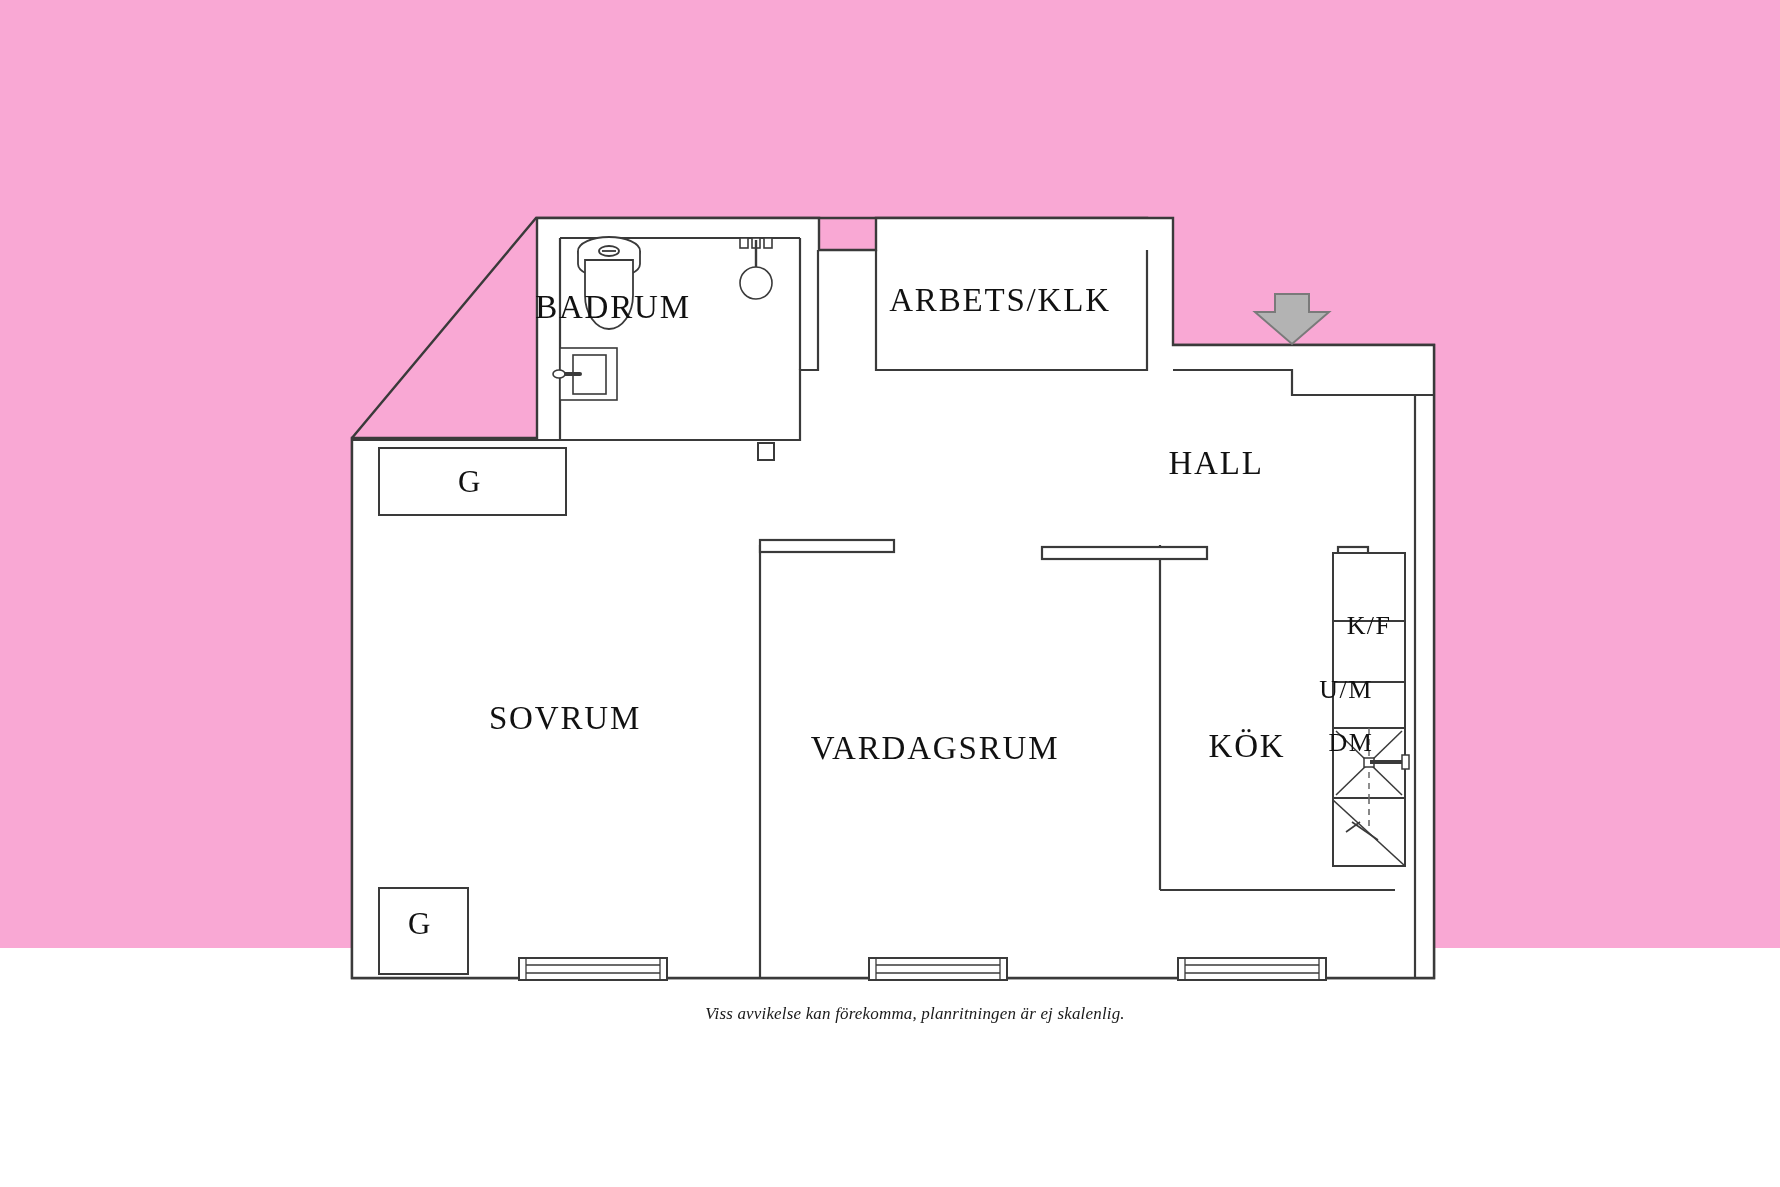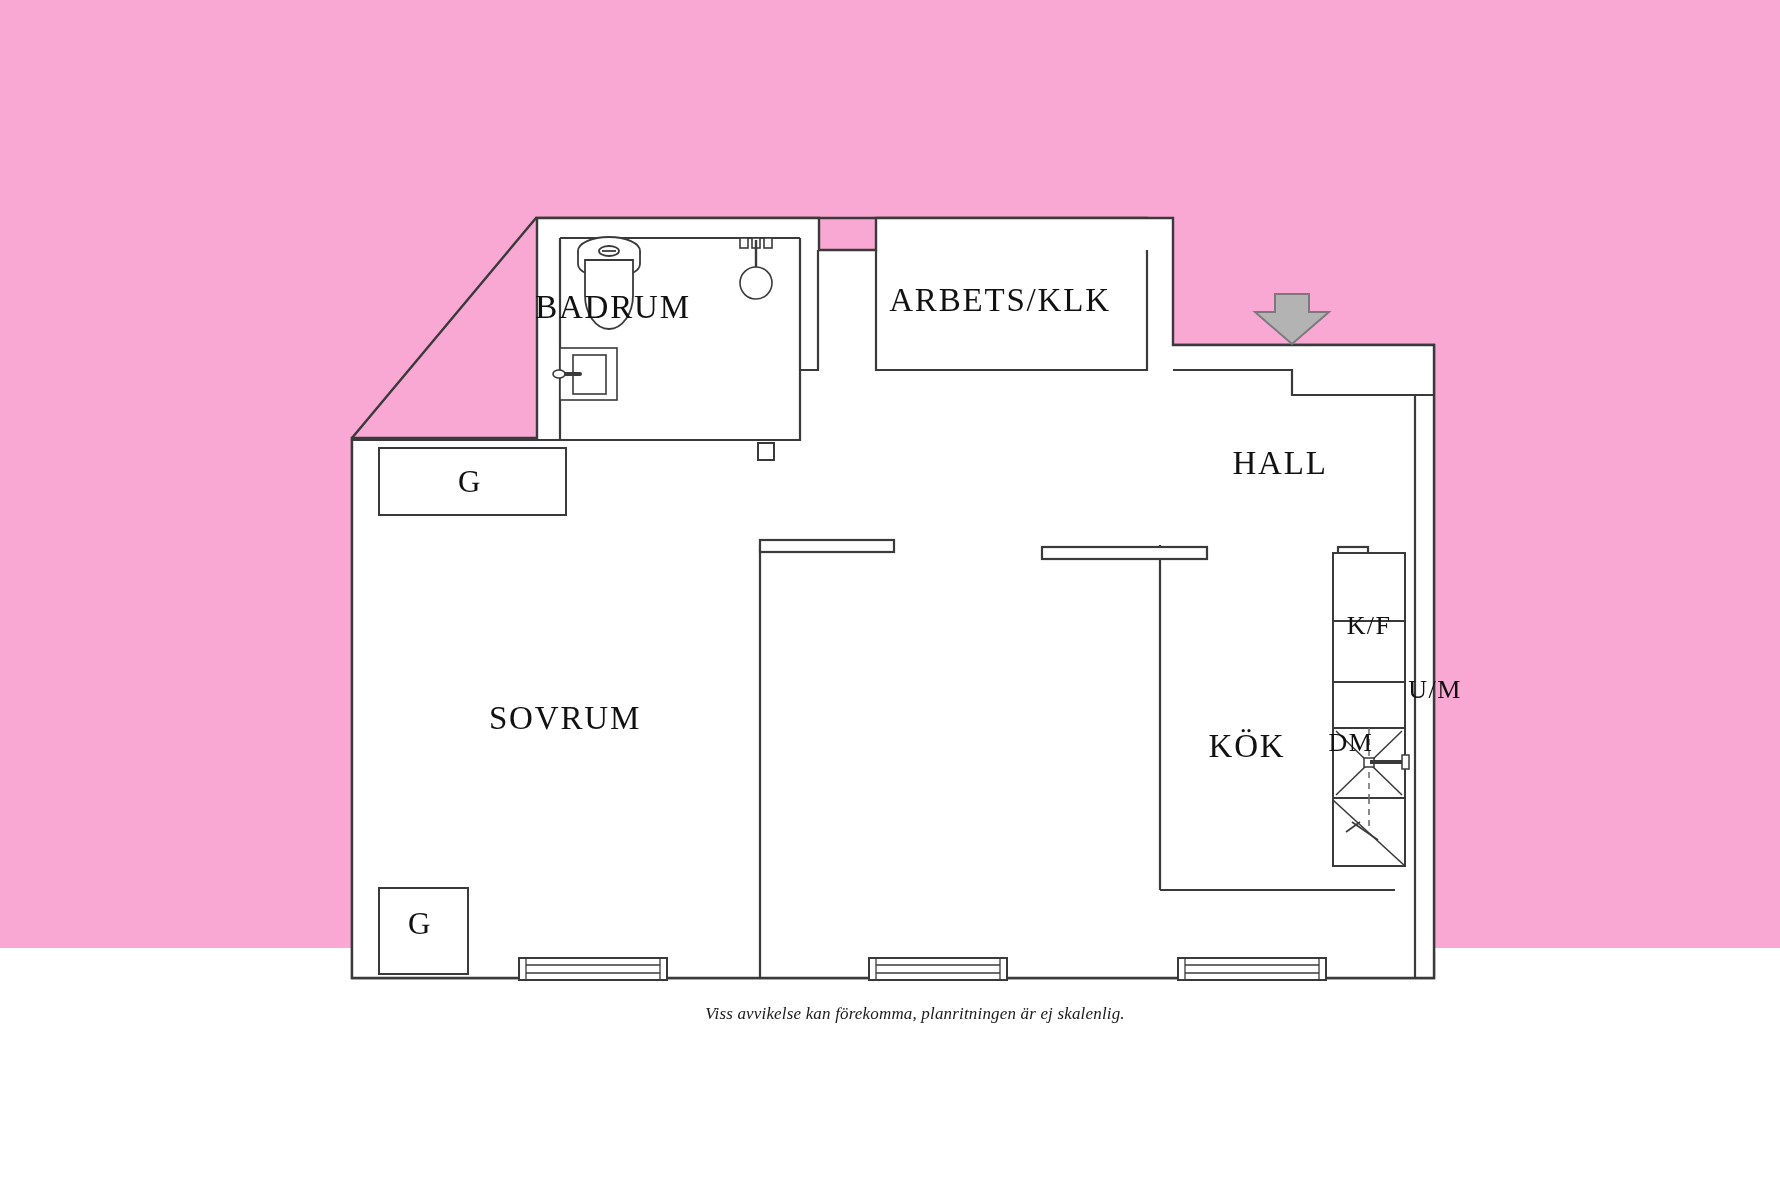--- a/index.html
+++ b/index.html
@@ -258,32 +258,33 @@
         L 1275 312
         Z" fill="#b3b3b3" stroke="#7a7a7a" stroke-width="2" stroke-linejoin="miter"></path>
     </g>
 
   </svg>
 
   <div class="room-label lg" style="left:613px; top:307px;">BADRUM</div>
 
   <div class="room-label lg" style="left:1000px; top:300px;">ARBETS/KLK</div>
 
-  <div class="room-label lg" style="left:1280px; top:463px;font-family:Liberation Serif, serif;">HALL</div>
+  <div class="room-label lg" style="left:1216px; top:463px;font-family:Liberation Serif, serif;">HALL</div>
 
   <div class="room-label lg" style="left:565px; top:718px;">SOVRUM</div>
 
+  <div class="room-label lg" style="left:935px; top:748px;">VARDAGSRUM</div>
 
   <div class="room-label lg" style="left:1247px; top:746px;">KÖK</div>
 
   <div class="room-label md" style="left:470px; top:482px;">G</div>
 
   <div class="room-label md" style="left:420px; top:924px;">G</div>
 
   <div class="room-label sm" style="left:1369px; top:589px;">K/F</div>
 
-  <div class="room-label sm" style="left:1435px; top:653px;">U/M</div>
+  <div class="room-label sm" style="left:1346px; top:653px;">U/M</div>
 
   <div class="room-label sm" style="left:1351px; top:706px;">DM</div>
 
   <div class="caption">Viss avvikelse kan förekomma, planritningen är ej skalenlig.</div>
 
 </div>
 
 </body></html>

